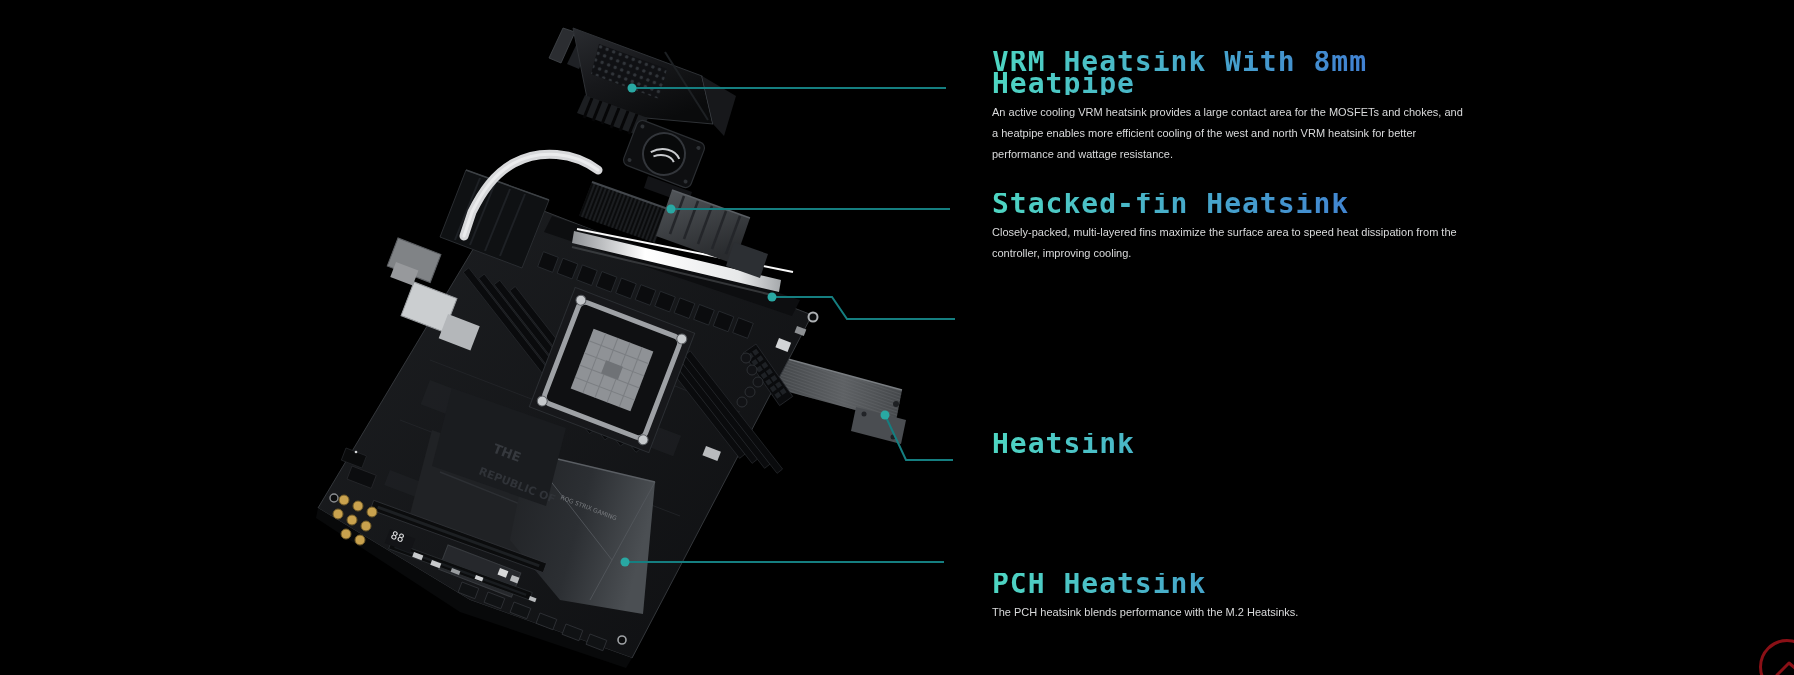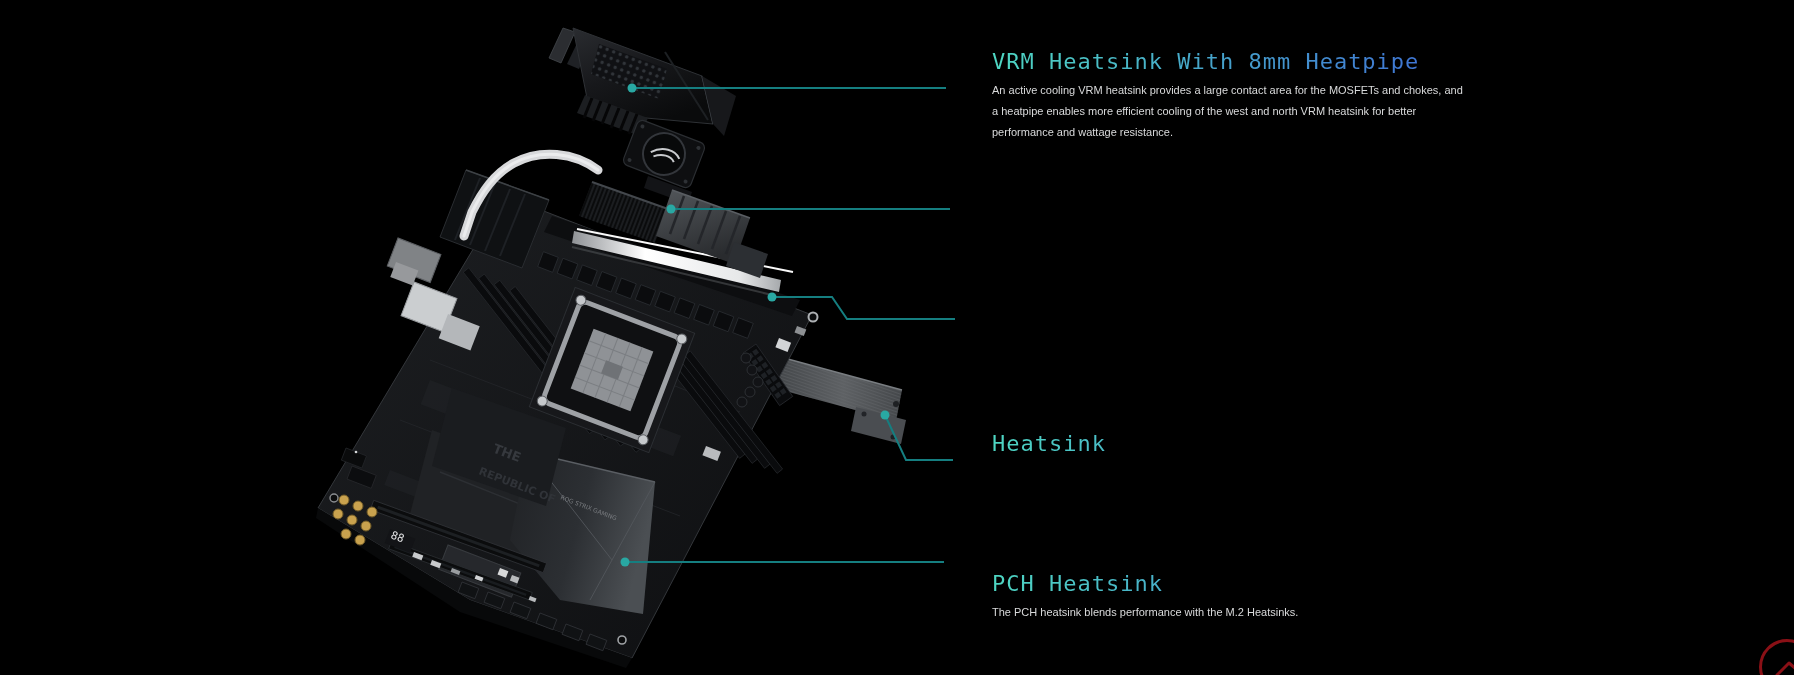--- a/index.html
+++ b/index.html
@@ -5,22 +5,22 @@
   html,body{margin:0;padding:0;background:#000;}
   .stage{position:relative;width:1794px;height:675px;background:#000;overflow:hidden;
          font-family:"Liberation Sans",sans-serif;}
   .board-art{position:absolute;left:0;top:0;}
   .callout-layer{position:absolute;left:0;top:0;pointer-events:none;}
 
   .feature-section{position:absolute;left:992px;width:478px;}
   .feature-heading{
     margin:0;
     font-family:"DejaVu Sans Mono",monospace;
-    font-weight:normal;
-    font-size:22px;
+    font-weight:bold;
+    font-size:28px;
     line-height:22px;
     letter-spacing:1px;
     color:#45b9c6;
     background:linear-gradient(90deg,var(--grad-start,#4ed6c2),var(--grad-end,#3d6ad6));
     -webkit-background-clip:text;
     background-clip:text;
   }
   @supports ((-webkit-background-clip:text) or (background-clip:text)){
     .feature-heading{color:transparent;}
   }
@@ -367,20 +367,24 @@
       <polyline points="885,415 906,460 953,460" fill="none" stroke="#157e80" stroke-width="2"></polyline>
       <circle cx="885" cy="415" r="4.5" fill="#29a8a3"></circle>
       <polyline points="625,562 944,562" fill="none" stroke="#157e80" stroke-width="2"></polyline>
       <circle cx="625" cy="562" r="4.5" fill="#29a8a3"></circle>
     </svg>
 
   <section class="feature-section" style="top: 51px;">
     <h2 class="feature-heading">VRM Heatsink With 8mm Heatpipe</h2>
     <p class="feature-body">An active cooling VRM heatsink provides a large contact area for the MOSFETs and chokes, and a heatpipe enables more efficient cooling of the west and north VRM heatsink for better performance and wattage resistance.</p>
   </section>
+  <section class="feature-section" style="top: 193px;">
+    <h2 class="feature-heading">Stacked-fin Heatsink</h2>
+    <p class="feature-body">Closely-packed, multi-layered fins maximize the surface area to speed heat dissipation from the controller, improving cooling.</p>
+  </section>
   <section class="feature-section" style="top: 433px;">
     <h2 class="feature-heading">Heatsink</h2>
   </section>
   <section class="feature-section" style="top: 539px; margin-top: 34px;">
     <h2 class="feature-heading">PCH Heatsink</h2>
     <p class="feature-body">The PCH heatsink blends performance with the M.2 Heatsinks.</p>
   </section>
 
   <div class="scroll-top">
     <svg width="56" height="56" viewBox="0 0 56 56">

